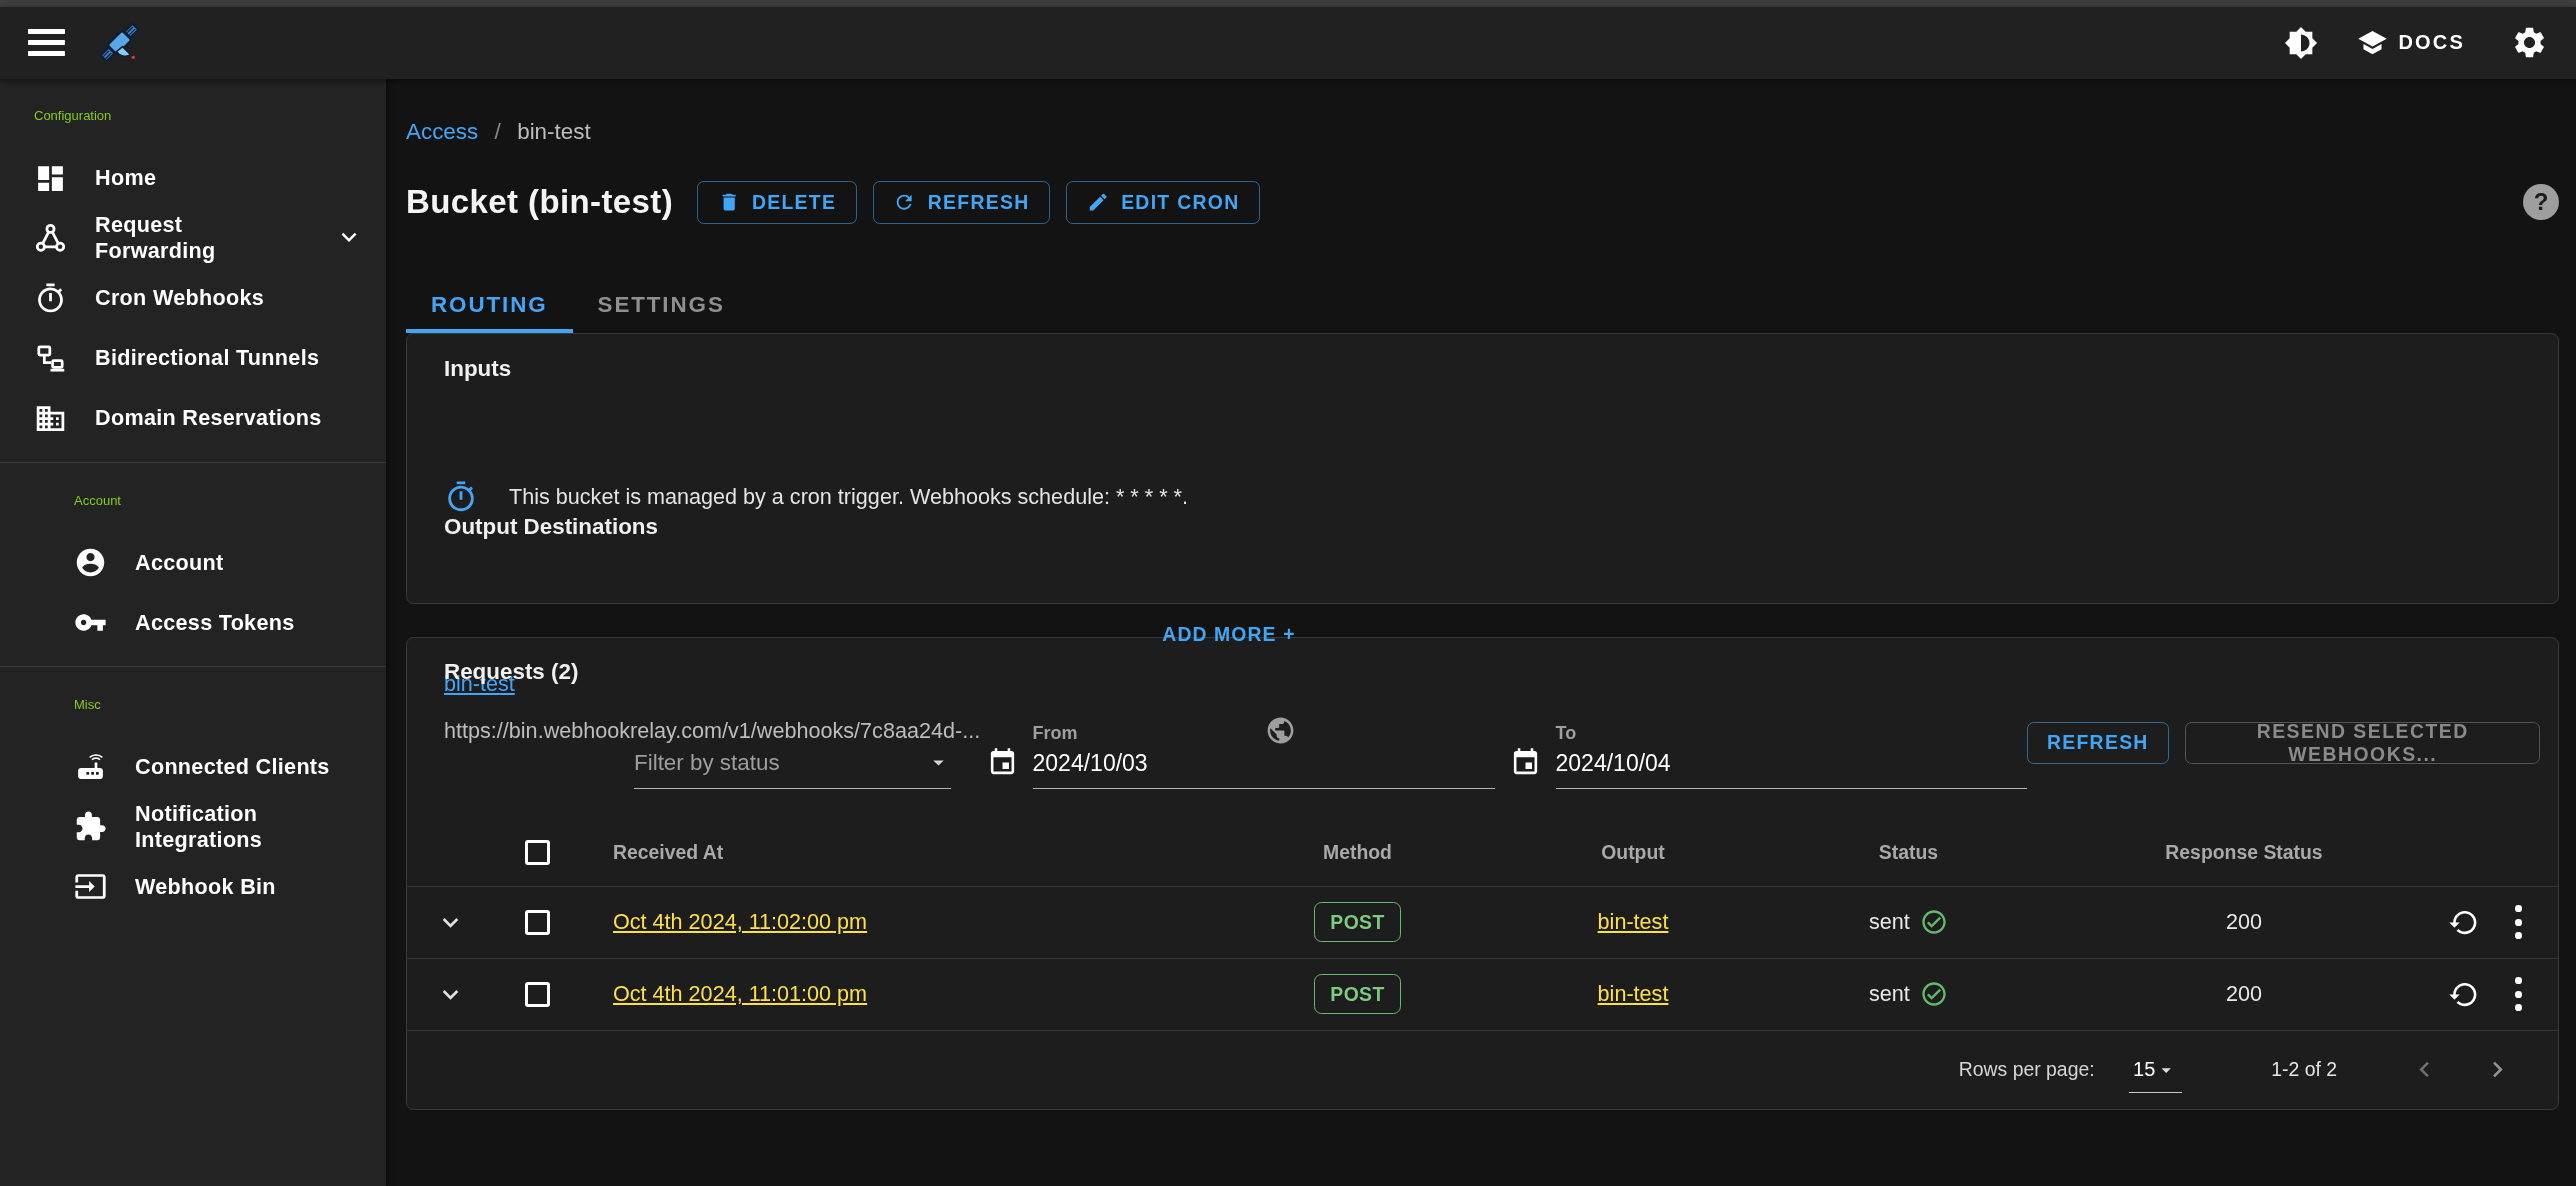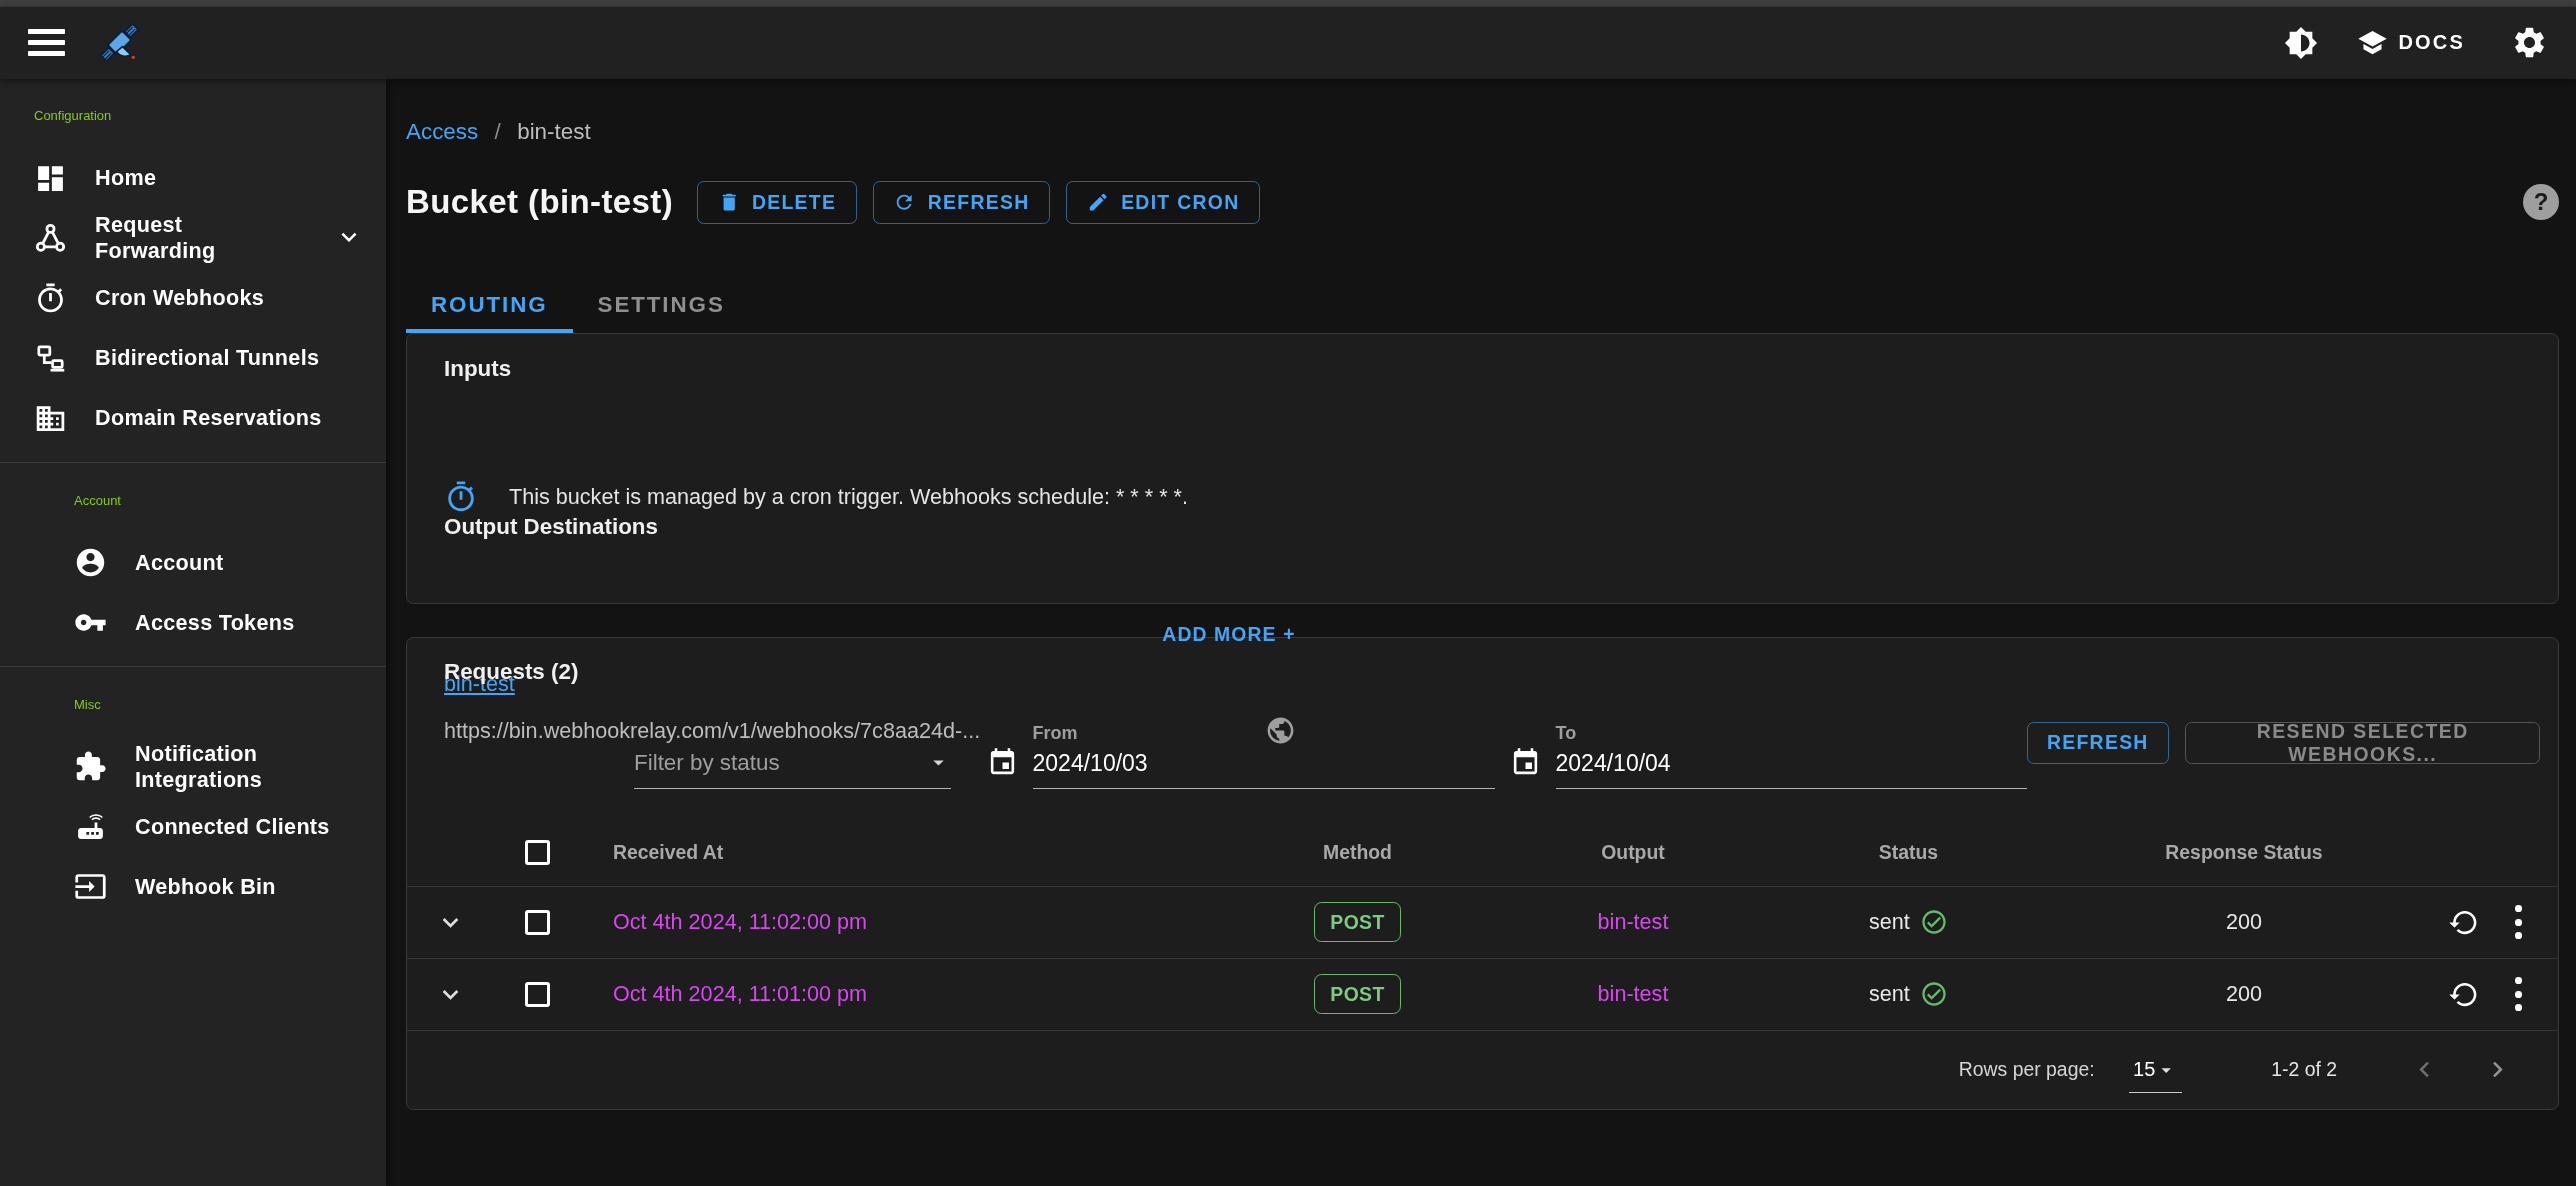--- a/index.html
+++ b/index.html
@@ -96,21 +96,21 @@
 
   
   .table { margin-top:31px; }
   .tr { display:grid; grid-template-columns:86px 89px 634px 283px 268px 283px 388px 1fr; align-items:center; }
   .tr.head { height:66px; color:#a9a9a9; font-size:19.4px; font-weight:700; }
   .tr.row { height:72px; border-top:1.5px solid #343434; font-size:21.6px; color:#e8e8e8; }
   .c { display:flex; justify-content:center; align-items:center; }
   .c.left { justify-content:flex-start; padding-left:31px; }
   .expander svg { width:31px; height:31px; color:#e0e0e0; cursor:pointer; }
   .checkbox { width:25px; height:25px; border:3px solid #fff; border-radius:3px; cursor:pointer; }
-  .dt-link, .out-link { color:#d946ef; cursor:pointer; }
+  .dt-link, .out-link { color:#fde047; text-decoration:underline; cursor:pointer; }
   .method-badge { border:1.5px solid #66bb6a; border-radius:7.5px; color:#7ccb80; font-size:19.4px; font-weight:600;
                   padding:7.5px 15px; letter-spacing:0.4px; }
   .status-cell { gap:10.4px; }
   .status-cell svg { width:28px; height:28px; color:#66bb6a; }
   .actions-cell { gap:33px; padding-right:22.4px; }
   .actions-cell svg { width:31px; height:31px; color:#fff; cursor:pointer; }
   .kebab { display:flex; flex-direction:column; gap:6.7px; cursor:pointer; padding:3px; }
   .kebab i { width:6.7px; height:6.7px; border-radius:50%; background:#fff; }
 
   
@@ -310,29 +310,29 @@
               <use href="#i-key"></use>
             </svg>
           <span class="lbl">Access Tokens</span>
         </div>
       </div>
 
       <div class="side-section">
         <div class="side-label">Misc</div>
         <div class="side-item">
           <svg viewBox="0 0 24 24">
+              <use href="#i-router"></use>
+            </svg>
+          <span class="lbl">Connected Clients</span>
+        </div>
+        <div class="side-item">
+          <svg viewBox="0 0 24 24">
               <use href="#i-puzzle"></use>
             </svg>
           <span class="lbl">Notification Integrations</span>
-        </div>
-        <div class="side-item">
-          <svg viewBox="0 0 24 24">
-              <use href="#i-router"></use>
-            </svg>
-          <span class="lbl">Connected Clients</span>
         </div>
         <div class="side-item">
           <svg viewBox="0 0 24 24">
               <use href="#i-input"></use>
             </svg>
           <span class="lbl">Webhook Bin</span>
         </div>
       </div>
     </div>
 

